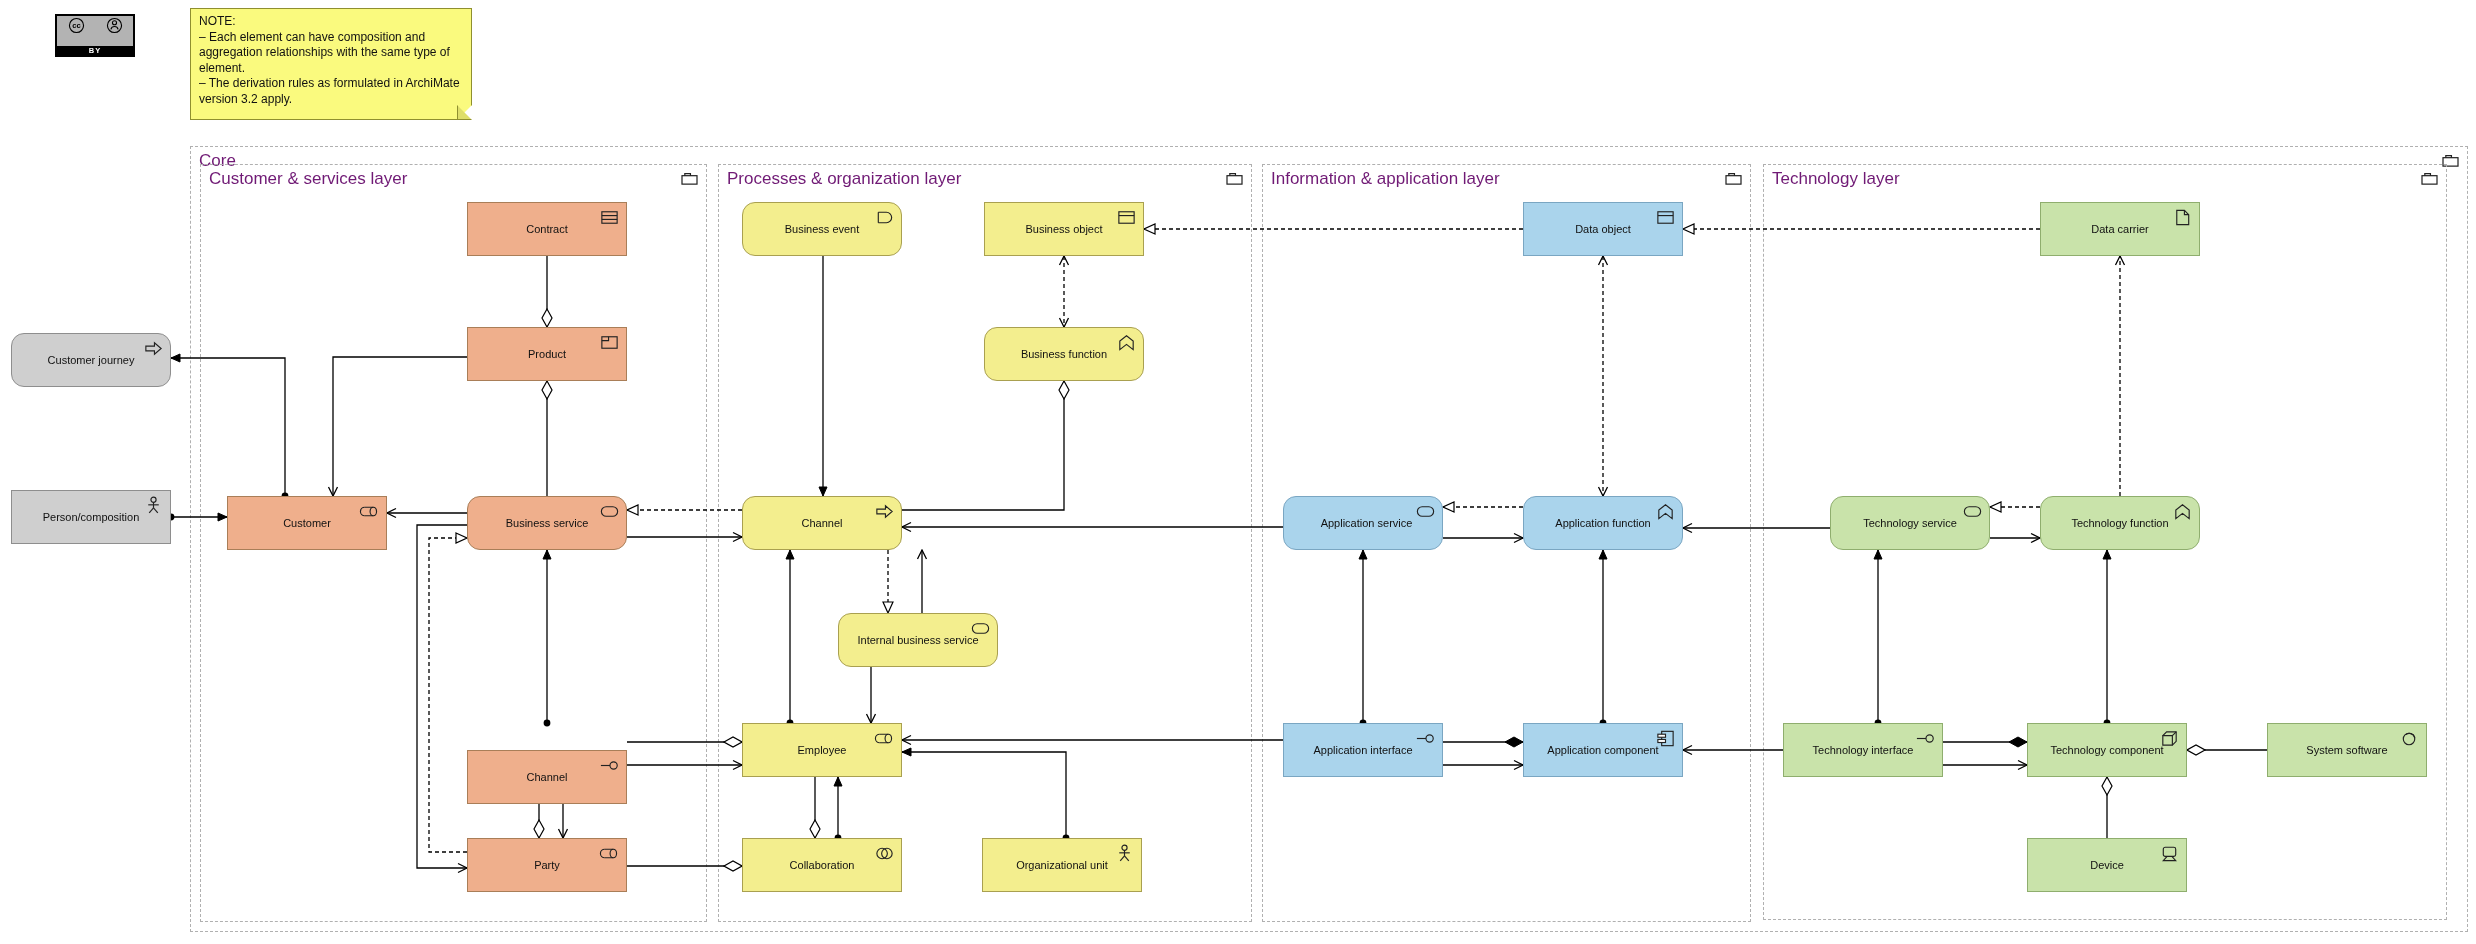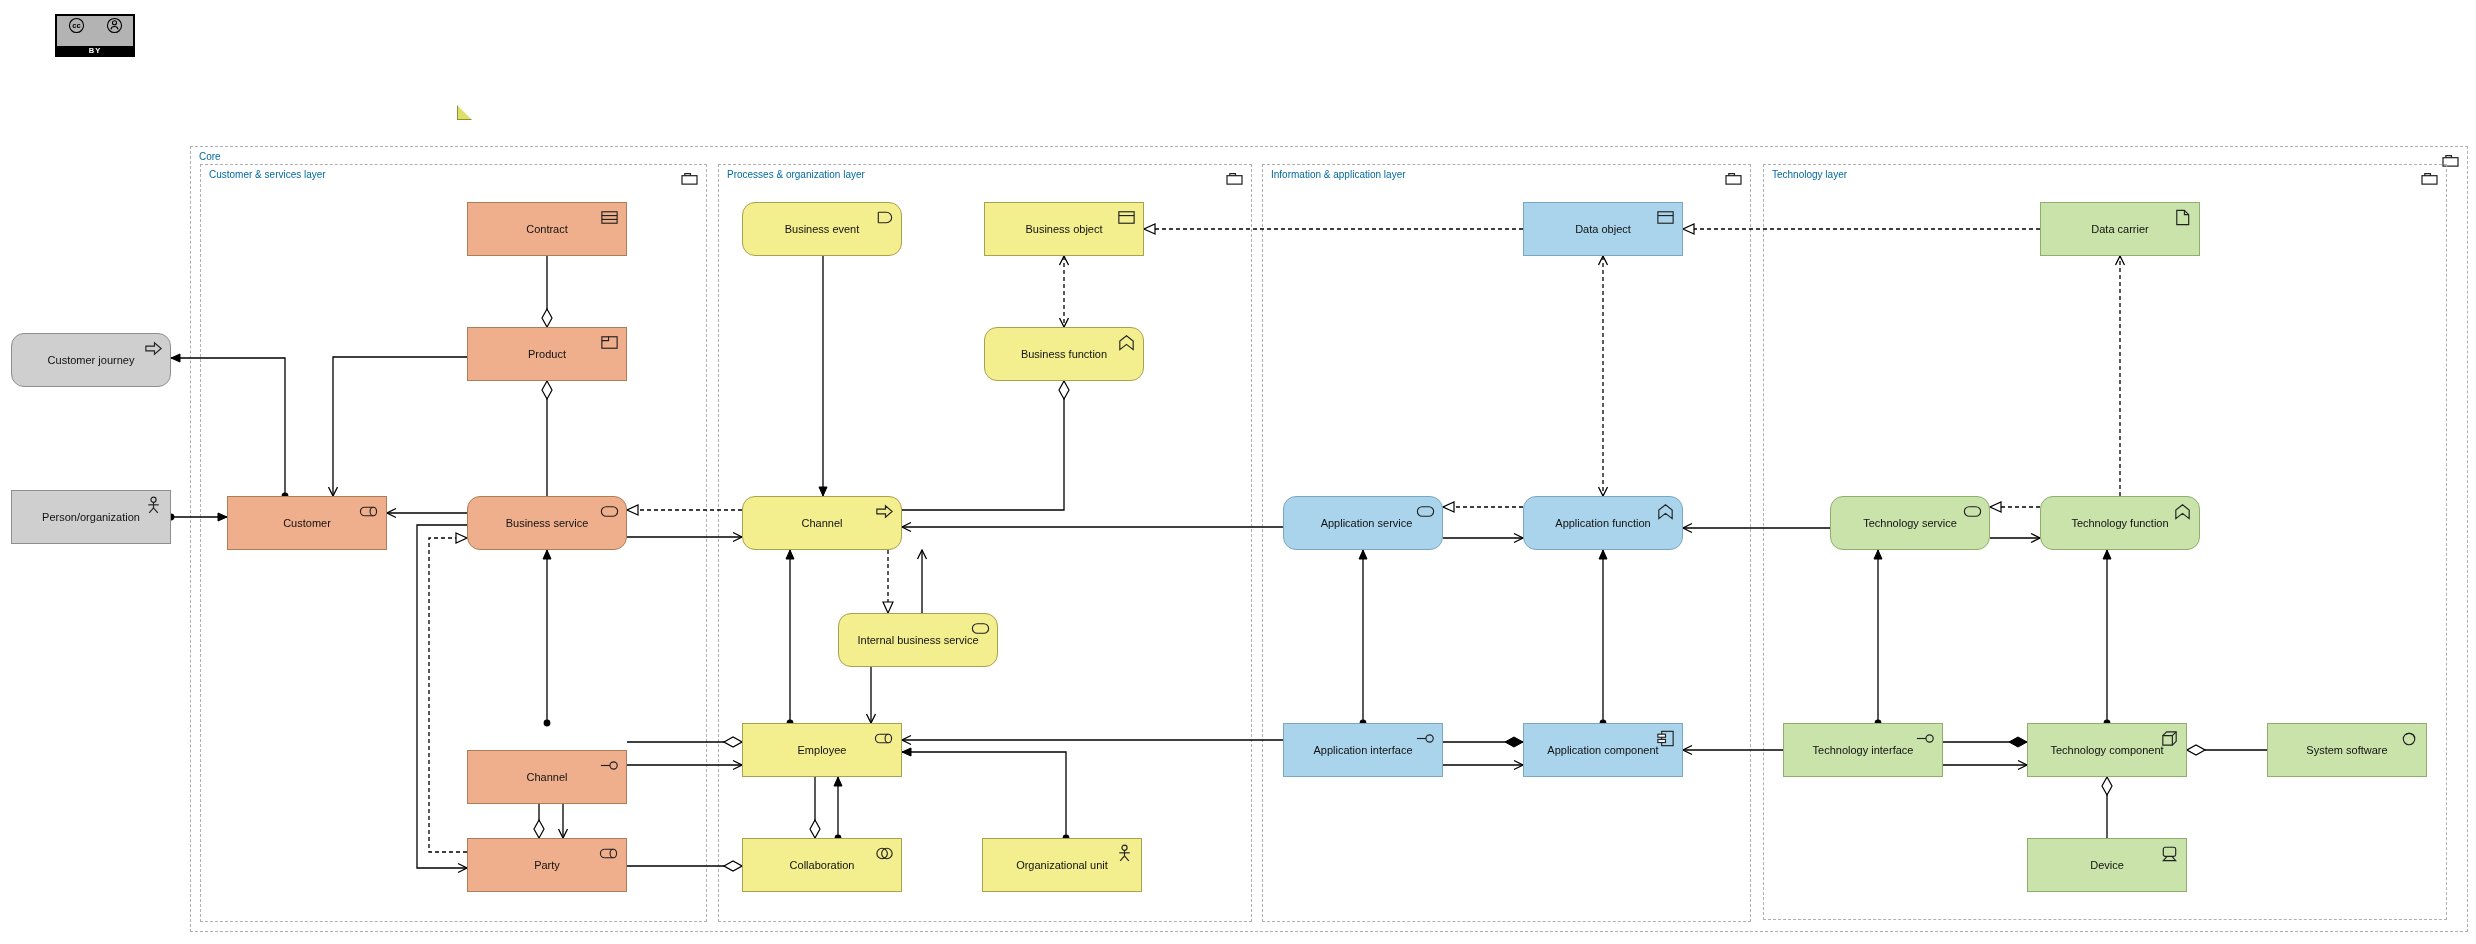--- a/index.html
+++ b/index.html
@@ -1,19 +1,19 @@
 <!DOCTYPE html>
 <html><head>
 <meta charset="utf-8">
 <style>
   html,body{margin:0;padding:0;background:#fff;}
   #stage{position:relative;width:2476px;height:944px;background:#fff;
          font-family:"Liberation Sans","DejaVu Sans",sans-serif;color:#111;overflow:hidden;}
   .container{position:absolute;border:1.5px dashed #b0b0b0;background:transparent;}
-  .container .clabel{position:absolute;top:4px;left:8px;font-size:10px;color:#0369a1;white-space:nowrap;}
+  .container .clabel{position:absolute;top:4px;left:8px;font-size:17px;color:#701a75;white-space:nowrap;}
   .container .folder{position:absolute;top:6px;right:7px;width:19px;height:15px;stroke:#222;fill:none;stroke-width:1.3;}
   .n{position:absolute;width:160px;height:54px;box-sizing:border-box;border:1.3px solid #888;
      display:flex;align-items:center;justify-content:center;text-align:center;
      font-size:11px;line-height:1.1;padding:2px 6px;z-index:3;}
   .rd{border-radius:13px;}
   .orange{background:#efaf8c;border-color:#a97e58;}
   .yellow{background:#f3ee8e;border-color:#a9a050;}
   .blue{background:#aad4ec;border-color:#7aa6c2;}
   .green{background:#c9e3aa;border-color:#8fae6e;}
   .gray{background:#cfcfcf;border-color:#8e8e8e;}
@@ -126,20 +126,23 @@
         </svg>
       <svg viewBox="0 0 20 20">
           <circle cx="10" cy="10" r="8.3"></circle>
           <circle cx="10" cy="6.8" r="2.4"></circle>
           <path d="M5.8 14.6 a4.3 4.3 0 0 1 8.4 0"></path>
         </svg>
     </div>
     <div class="bar">BY</div>
   </div>
 
+  <div id="note">NOTE:
+– Each element can have composition and aggregation relationships with the same type of element.
+– The derivation rules as formulated in ArchiMate version 3.2 apply.</div>
   <div id="note-fold"></div>
 
   <div class="container" style="left:190px;top:146px;width:2276px;height:784px;">
     <span class="clabel">Core</span>
     <svg class="folder">
         <use href="#ic-folder"></use>
       </svg>
   </div>
 
   <div class="container" style="left:200px;top:164px;width:505px;height:756px;">
@@ -245,21 +248,21 @@
   <div class="n gray rd" style="left:11px;top:333px;">
     <svg class="nicon">
         <use href="#ic-arrow"></use>
       </svg>
     <span>Customer journey</span>
   </div>
   <div class="n gray" style="left:11px;top:490px;">
     <svg class="nicon">
         <use href="#ic-actor"></use>
       </svg>
-    <span>Person/organization</span>
+    <span>Person/composition</span>
   </div>
 
   <div class="n orange" style="left:467px;top:202px;">
     <svg class="nicon">
         <use href="#ic-contract"></use>
       </svg>
     <span>Contract</span>
   </div>
   <div class="n orange" style="left:467px;top:327px;">
     <svg class="nicon">

